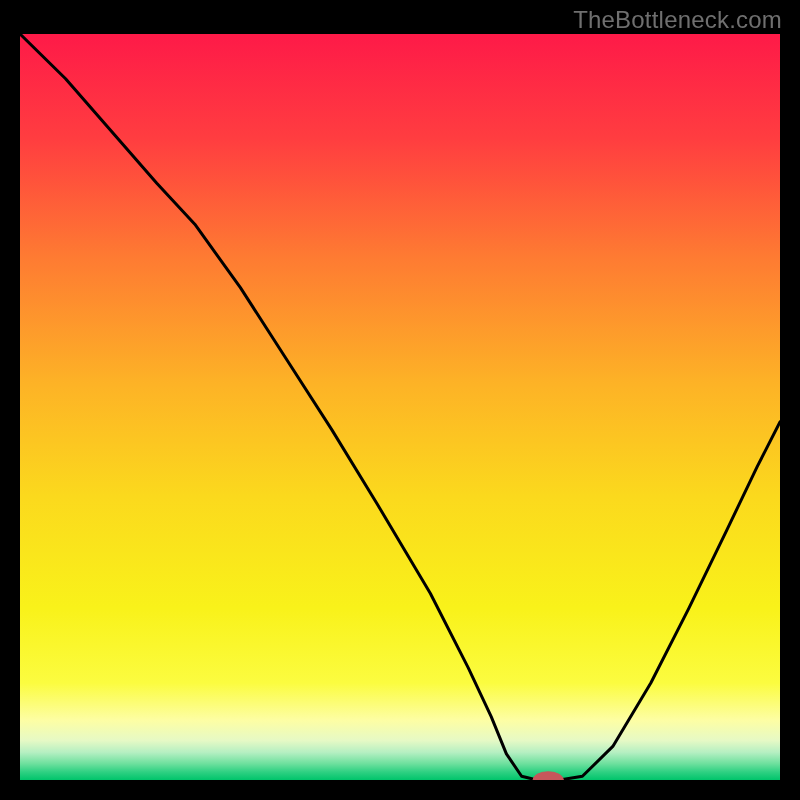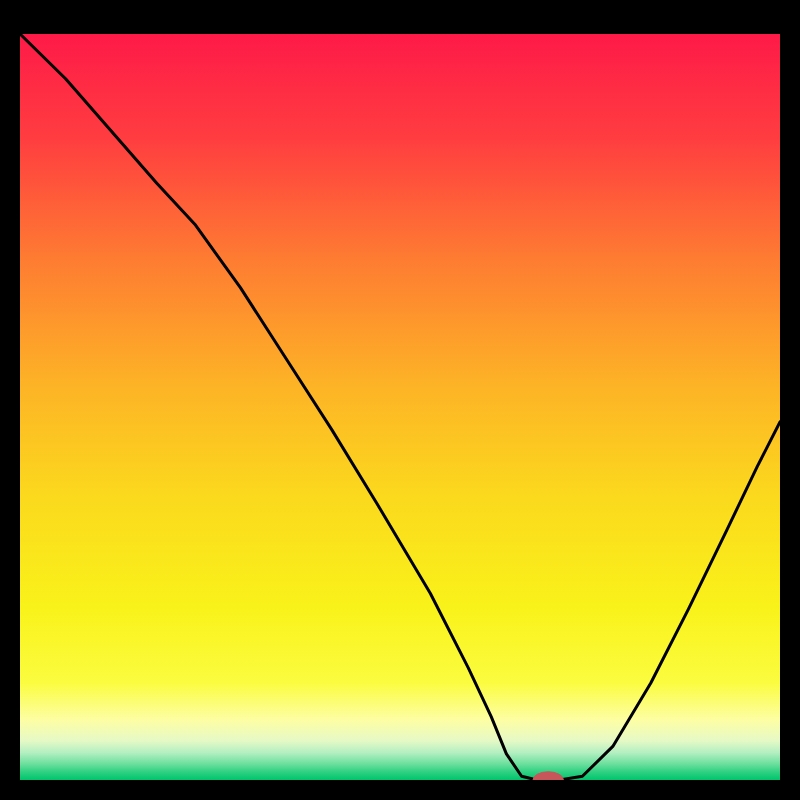--- a/index.html
+++ b/index.html
@@ -34,20 +34,21 @@
     height: 746px;
   }
   svg {
     display: block;
   }
 </style>
 </head>
 <body>
 
 <div class="frame">
+  <div class="watermark">TheBottleneck.com</div>
 
   <div class="plot-area">
     <svg id="chart-svg" width="760" height="746" viewBox="0 0 760 746" preserveAspectRatio="none">
       <defs>
         <linearGradient id="bg-grad" x1="0" y1="0" x2="0" y2="1">
             <stop offset="0.00%" stop-color="#fe1a48"></stop>
             <stop offset="14.00%" stop-color="#ff3d40"></stop>
             <stop offset="30.00%" stop-color="#fe7b32"></stop>
             <stop offset="47.00%" stop-color="#fdb326"></stop>
             <stop offset="62.00%" stop-color="#fbd91d"></stop>

